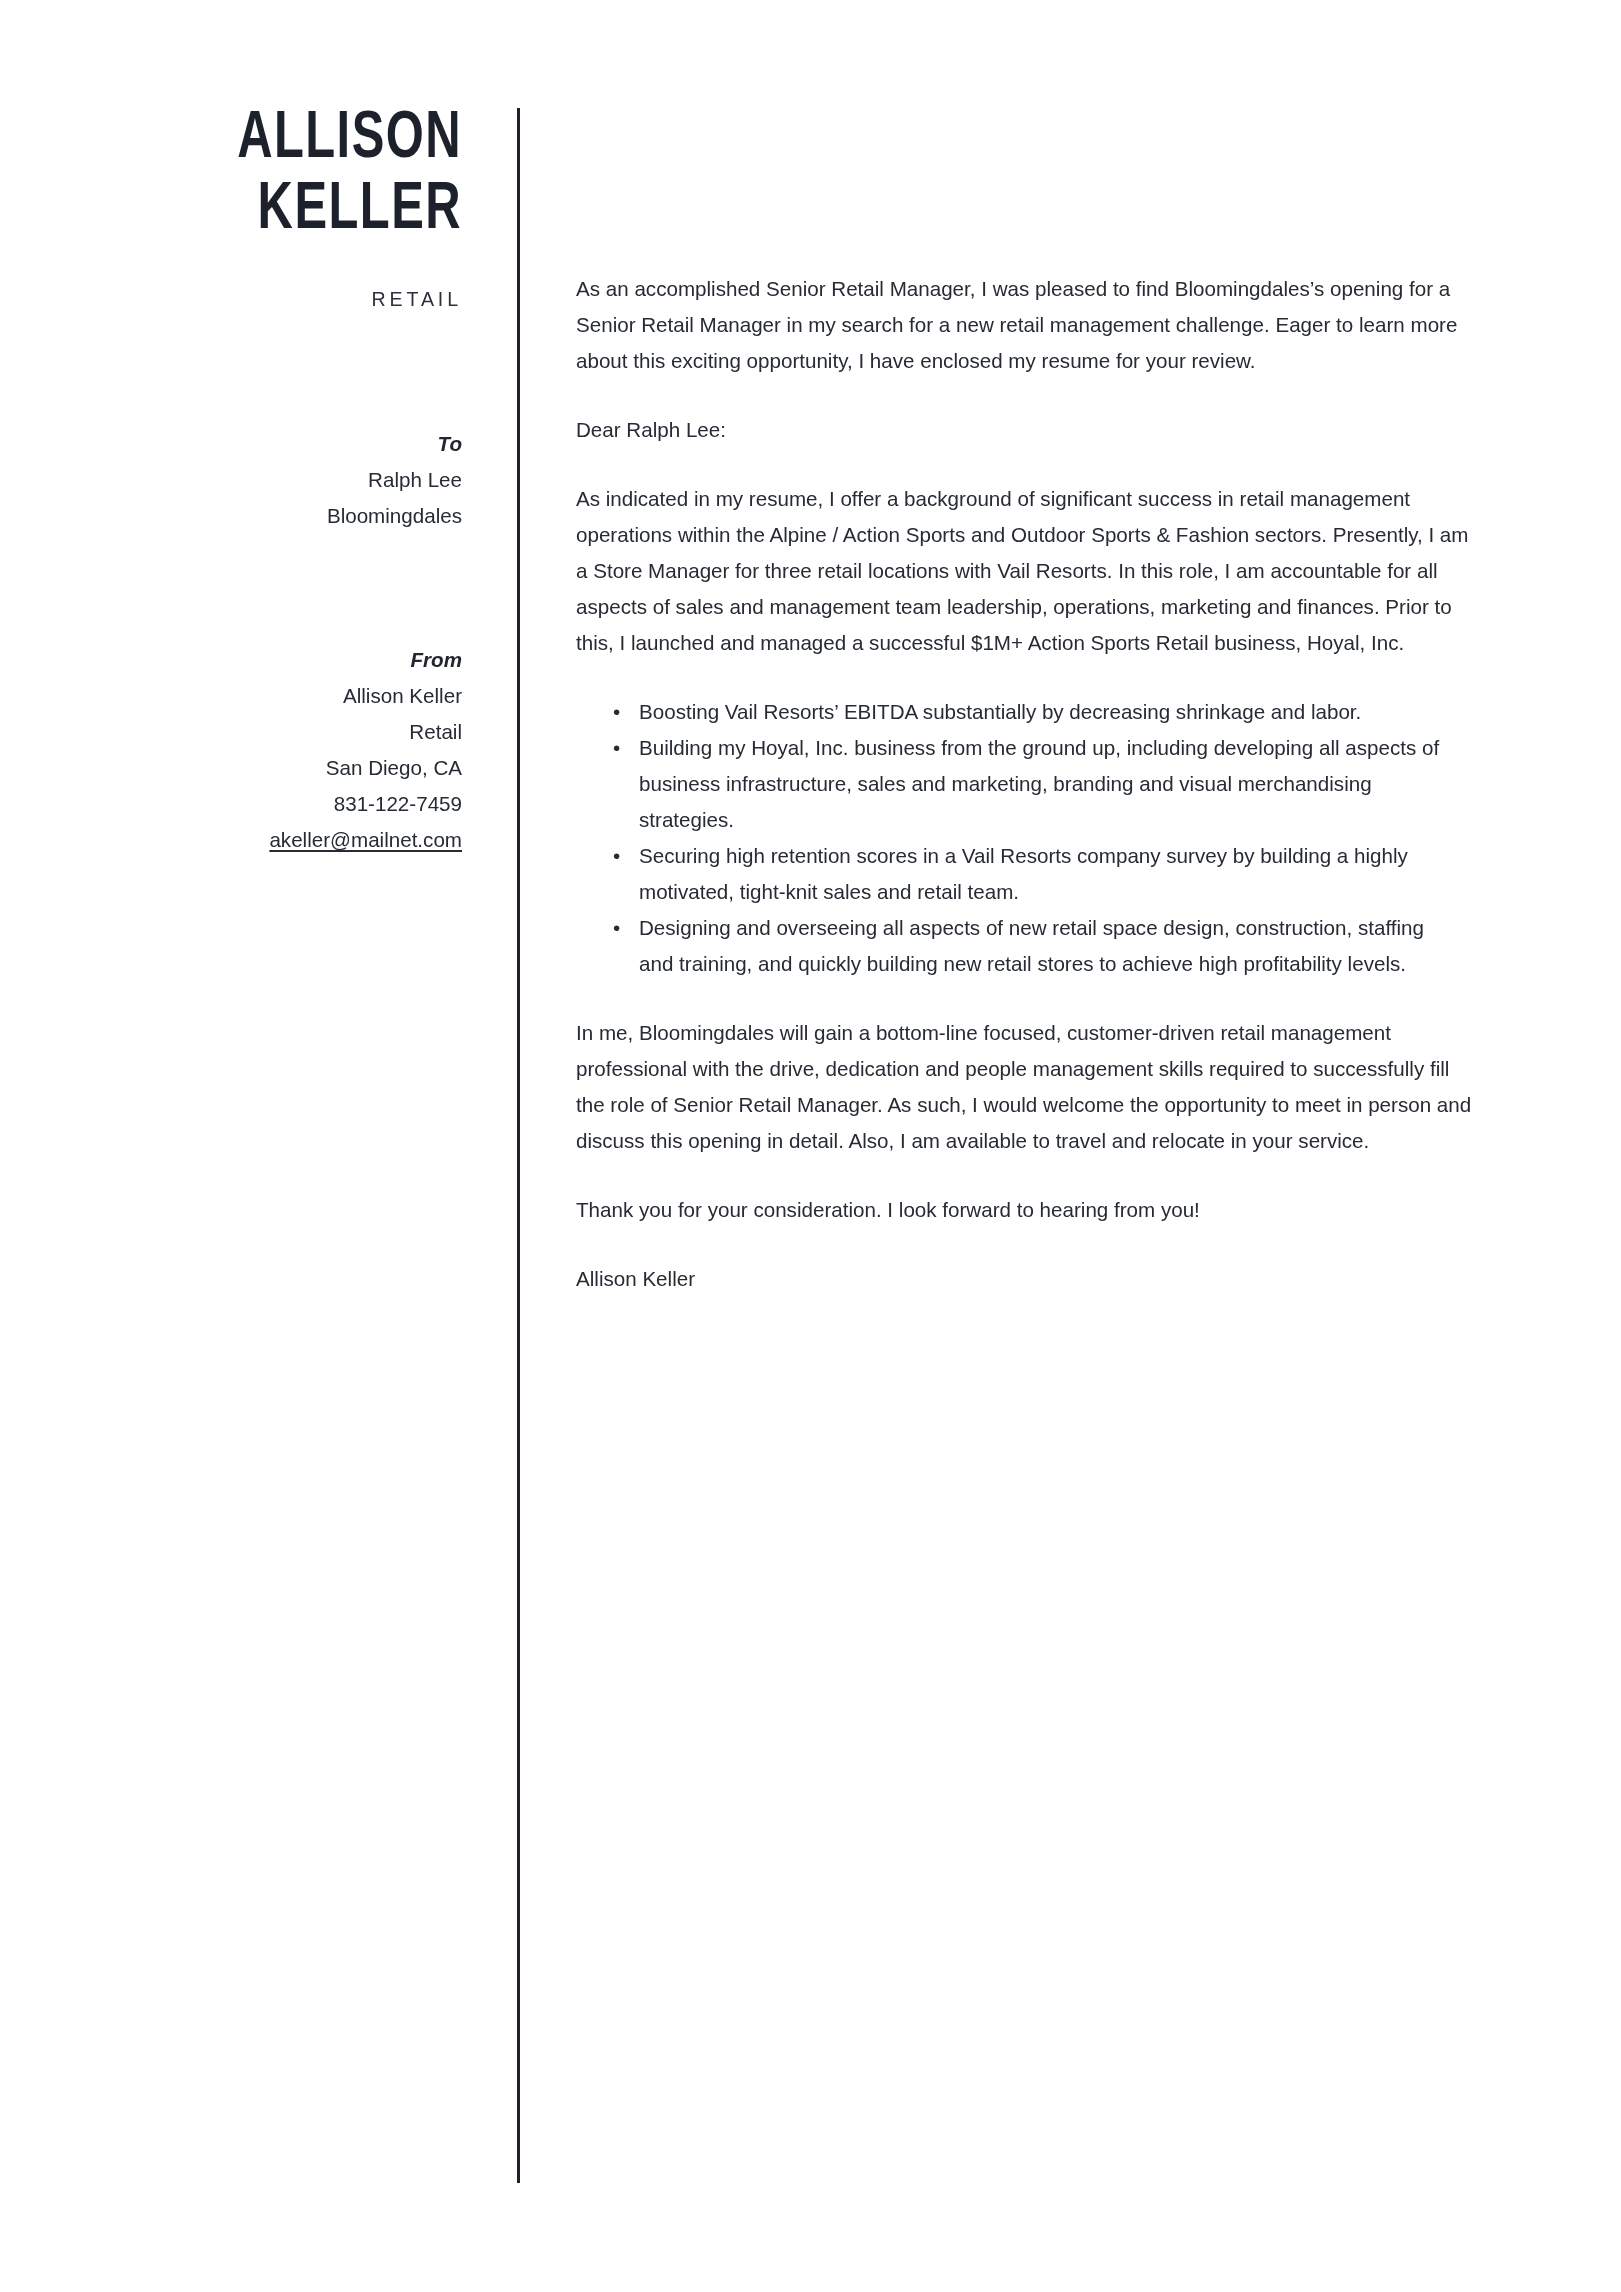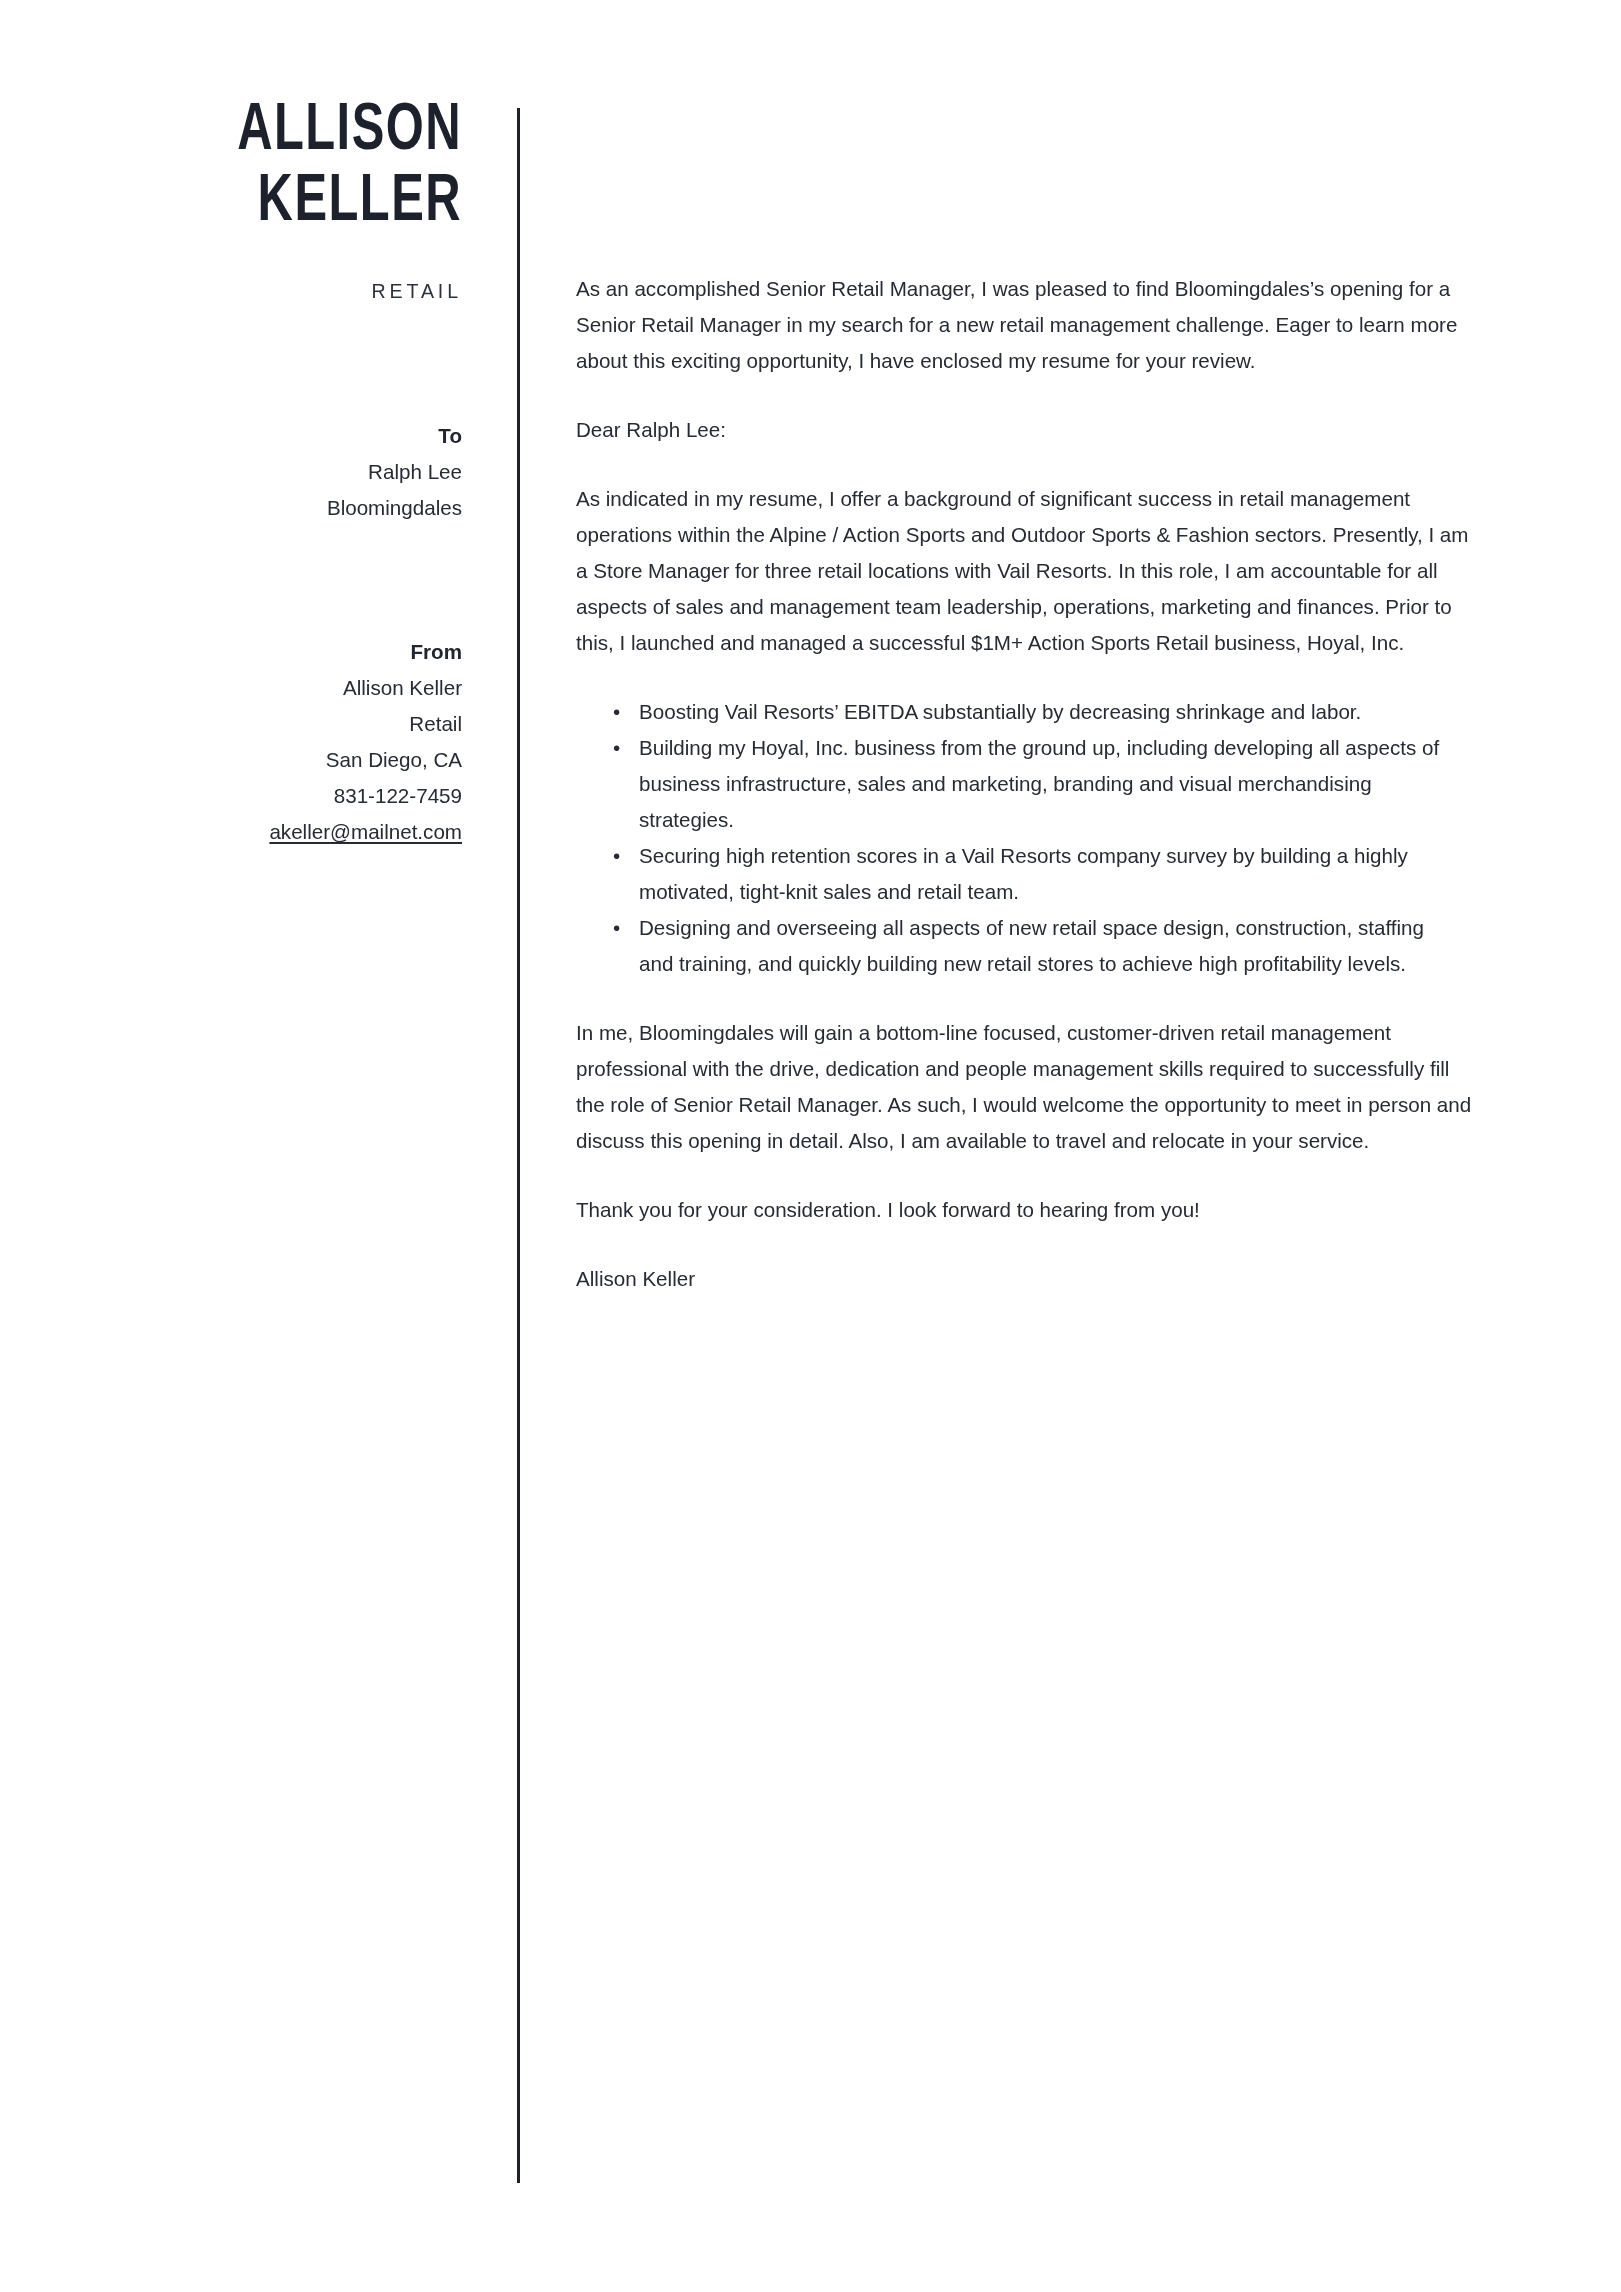--- a/index.html
+++ b/index.html
@@ -14,21 +14,21 @@
     height: 2293px;
     background: #ffffff;
     color: var(--text);
     font-family: "Liberation Sans", sans-serif;
     overflow: hidden;
   }
 
   
   .sidebar {
     position: absolute;
-    top: 90px;
+    top: 98px;
     left: 78px;
     width: 384px;
     text-align: right;
   }
   .name {
     margin: 0;
     font-size: 67px;
     line-height: 71px;
     font-weight: 700;
     color: var(--accent);
@@ -45,21 +45,21 @@
     font-size: 19.6px;
     line-height: 25.5px;
     letter-spacing: 3.9px;
     color: #2c313b;
   }
   .contact {
     font-size: 20.6px;
     line-height: 36px;
     color: var(--text);
   }
-  .contact .label { font-weight: 700; color: #22262f; }
+  .contact .label { font-weight: 700; color: #22262f; font-style: italic; }
   .to   { margin-top: 113px; }
   .from { margin-top: 108px; }
   .email-link {
     color: var(--text);
     text-decoration: underline;
     text-underline-offset: 2.9px;
   }
 
   
   .divider {

